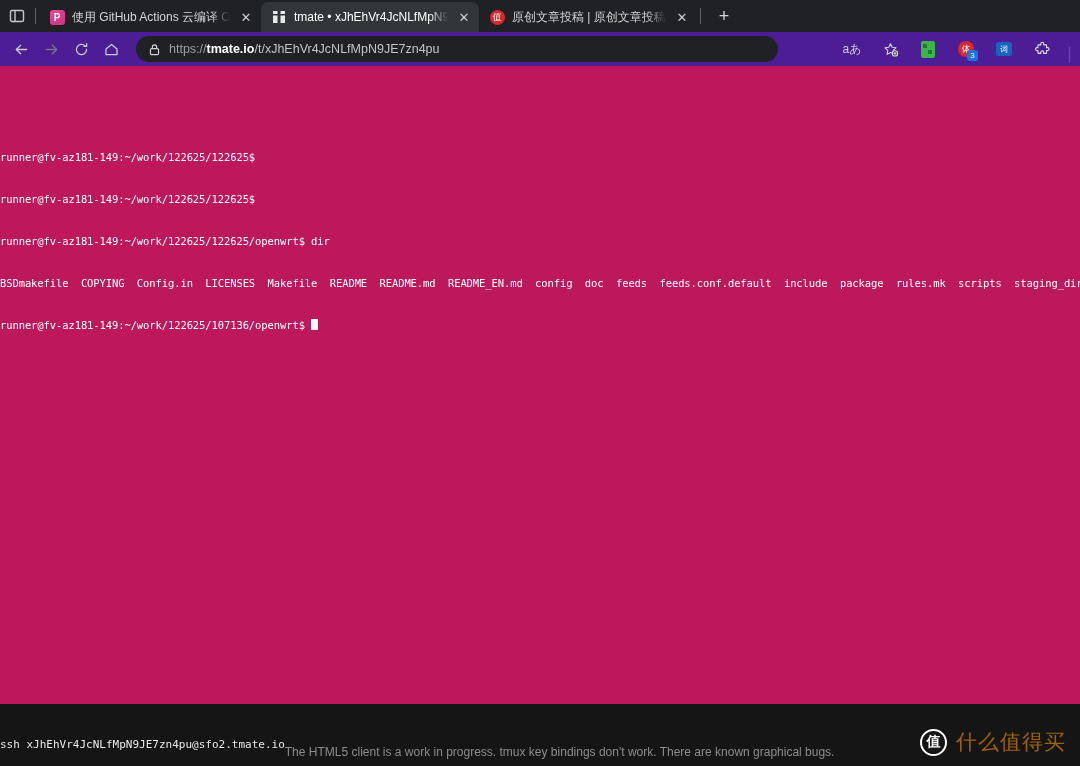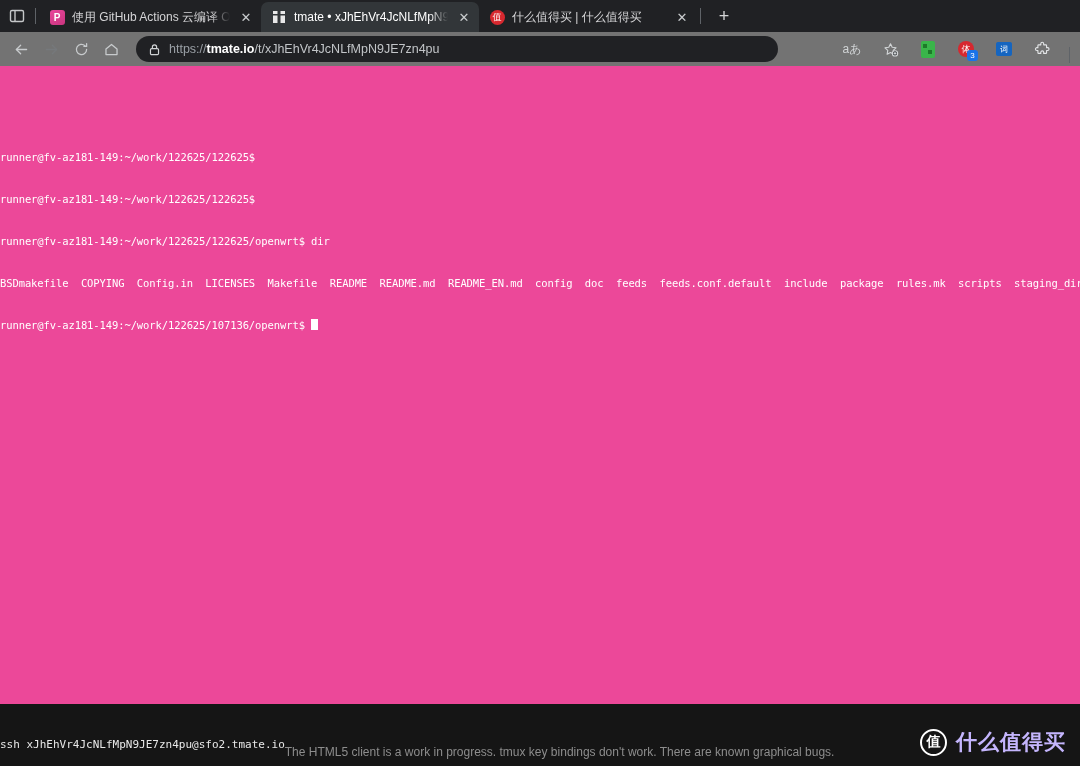--- a/index.html
+++ b/index.html
@@ -57,21 +57,21 @@
     display: flex; align-items: center; justify-content: center;
     font-family: "Liberation Sans", sans-serif;
   }
   .fav-smzdm {
     width: 15px; height: 15px; border-radius: 50%;
     background: #d7282f; color: #fff; font-size: 9px;
     display: flex; align-items: center; justify-content: center;
   }
 
   .toolbar {
-    height: 34px; background: #737373; display: flex; align-items: center;
+    height: 34px; background: #4c1d95; display: flex; align-items: center;
     padding: 0 6px; gap: 0; flex: none;
   }
   .navbtn {
     width: 30px; height: 28px; display: flex; align-items: center; justify-content: center;
     color: #c8cbcd; flex:none;
   }
   .navbtn.disabled { color: #76797c; }
   .omnibox {
     flex: 1 1 auto; height: 26px; background: #202124; border-radius: 13px;
     display: flex; align-items: center; padding: 0 10px; margin: 0 8px 0 10px;
@@ -97,21 +97,21 @@
     display:flex; align-items:center; justify-content:center; padding:0 1px;
   }
   .ext-blue { width:16px;height:14px;background:#1565c0;border-radius:2px;color:#fff;font-size:8px;
               display:flex;align-items:center;justify-content:center; }
   .tb-sep { width:1px; height:16px; background:#5f6368; margin:0 4px; flex:none; }
 
   
   .page { flex: 1 1 auto; background: #000; position: relative; display:flex; flex-direction:column; }
   .term {
     flex: 1 1 auto;
-    background: #ec4899; color: #ffffff;
+    background: #be185d; color: #ffffff;
     font-family: "DejaVu Sans Mono", "Liberation Mono", monospace;
     font-size: 10.5px; line-height: 14px;
     padding: 56px 0 0 0;
     overflow: hidden; white-space: pre;
     letter-spacing: -0.1px;
   }
   .term-line { white-space: pre; height: 14px; }
   .cursor {
     display: inline-block; width: 7px; height: 11px;
     background: #ffffff; vertical-align: -1px;
@@ -131,21 +131,21 @@
   }
   .watermark {
     position: absolute; right: 14px; bottom: 10px;
     display: flex; align-items: center; gap: 9px;
   }
   .wm-logo {
     width: 27px; height: 27px; border-radius: 50%; border: 2px solid #fff;
     color: #fff; font-size: 14px; display: flex; align-items: center; justify-content: center;
     font-weight: bold;
   }
-  .wm-text { color: #c4b5fd; font-size: 21px; font-weight: bold; letter-spacing: 1px; }
+  .wm-text { color: #a16207; font-size: 21px; font-weight: normal; letter-spacing: 1px; }
 </style>
 </head>
 <body>
 
 <div id="app">
 
   <div class="tabstrip">
     <div class="tabsearch">
       <svg width="16" height="16" viewBox="0 0 16 16" fill="none" stroke="#e2e4e6" stroke-width="1.4">
         <rect x="1.5" y="2.5" width="13" height="11" rx="1.5"></rect>
@@ -172,21 +172,21 @@
         </svg>
       </span>
       <span class="tab-title">tmate • xJhEhVr4JcNLfMpN9JE7z</span>
       <span class="tab-close">✕</span>
     </div>
 
     <div class="tab third">
       <span class="tab-fav">
         <span class="fav-smzdm">值</span>
       </span>
-      <span class="tab-title">什么值得买 | 什么值得买</span>
+      <span class="tab-title">原创文章投稿 | 原创文章投稿</span>
       <span class="tab-close">✕</span>
     </div>
 
     <div class="tabsep"></div>
     <div class="newtab">+</div>
   </div>
 
   <div class="toolbar">
     <div class="navbtn">
       <svg width="17" height="17" viewBox="0 0 20 20" fill="none" stroke="currentColor" stroke-width="1.5" stroke-linecap="round" stroke-linejoin="round">

